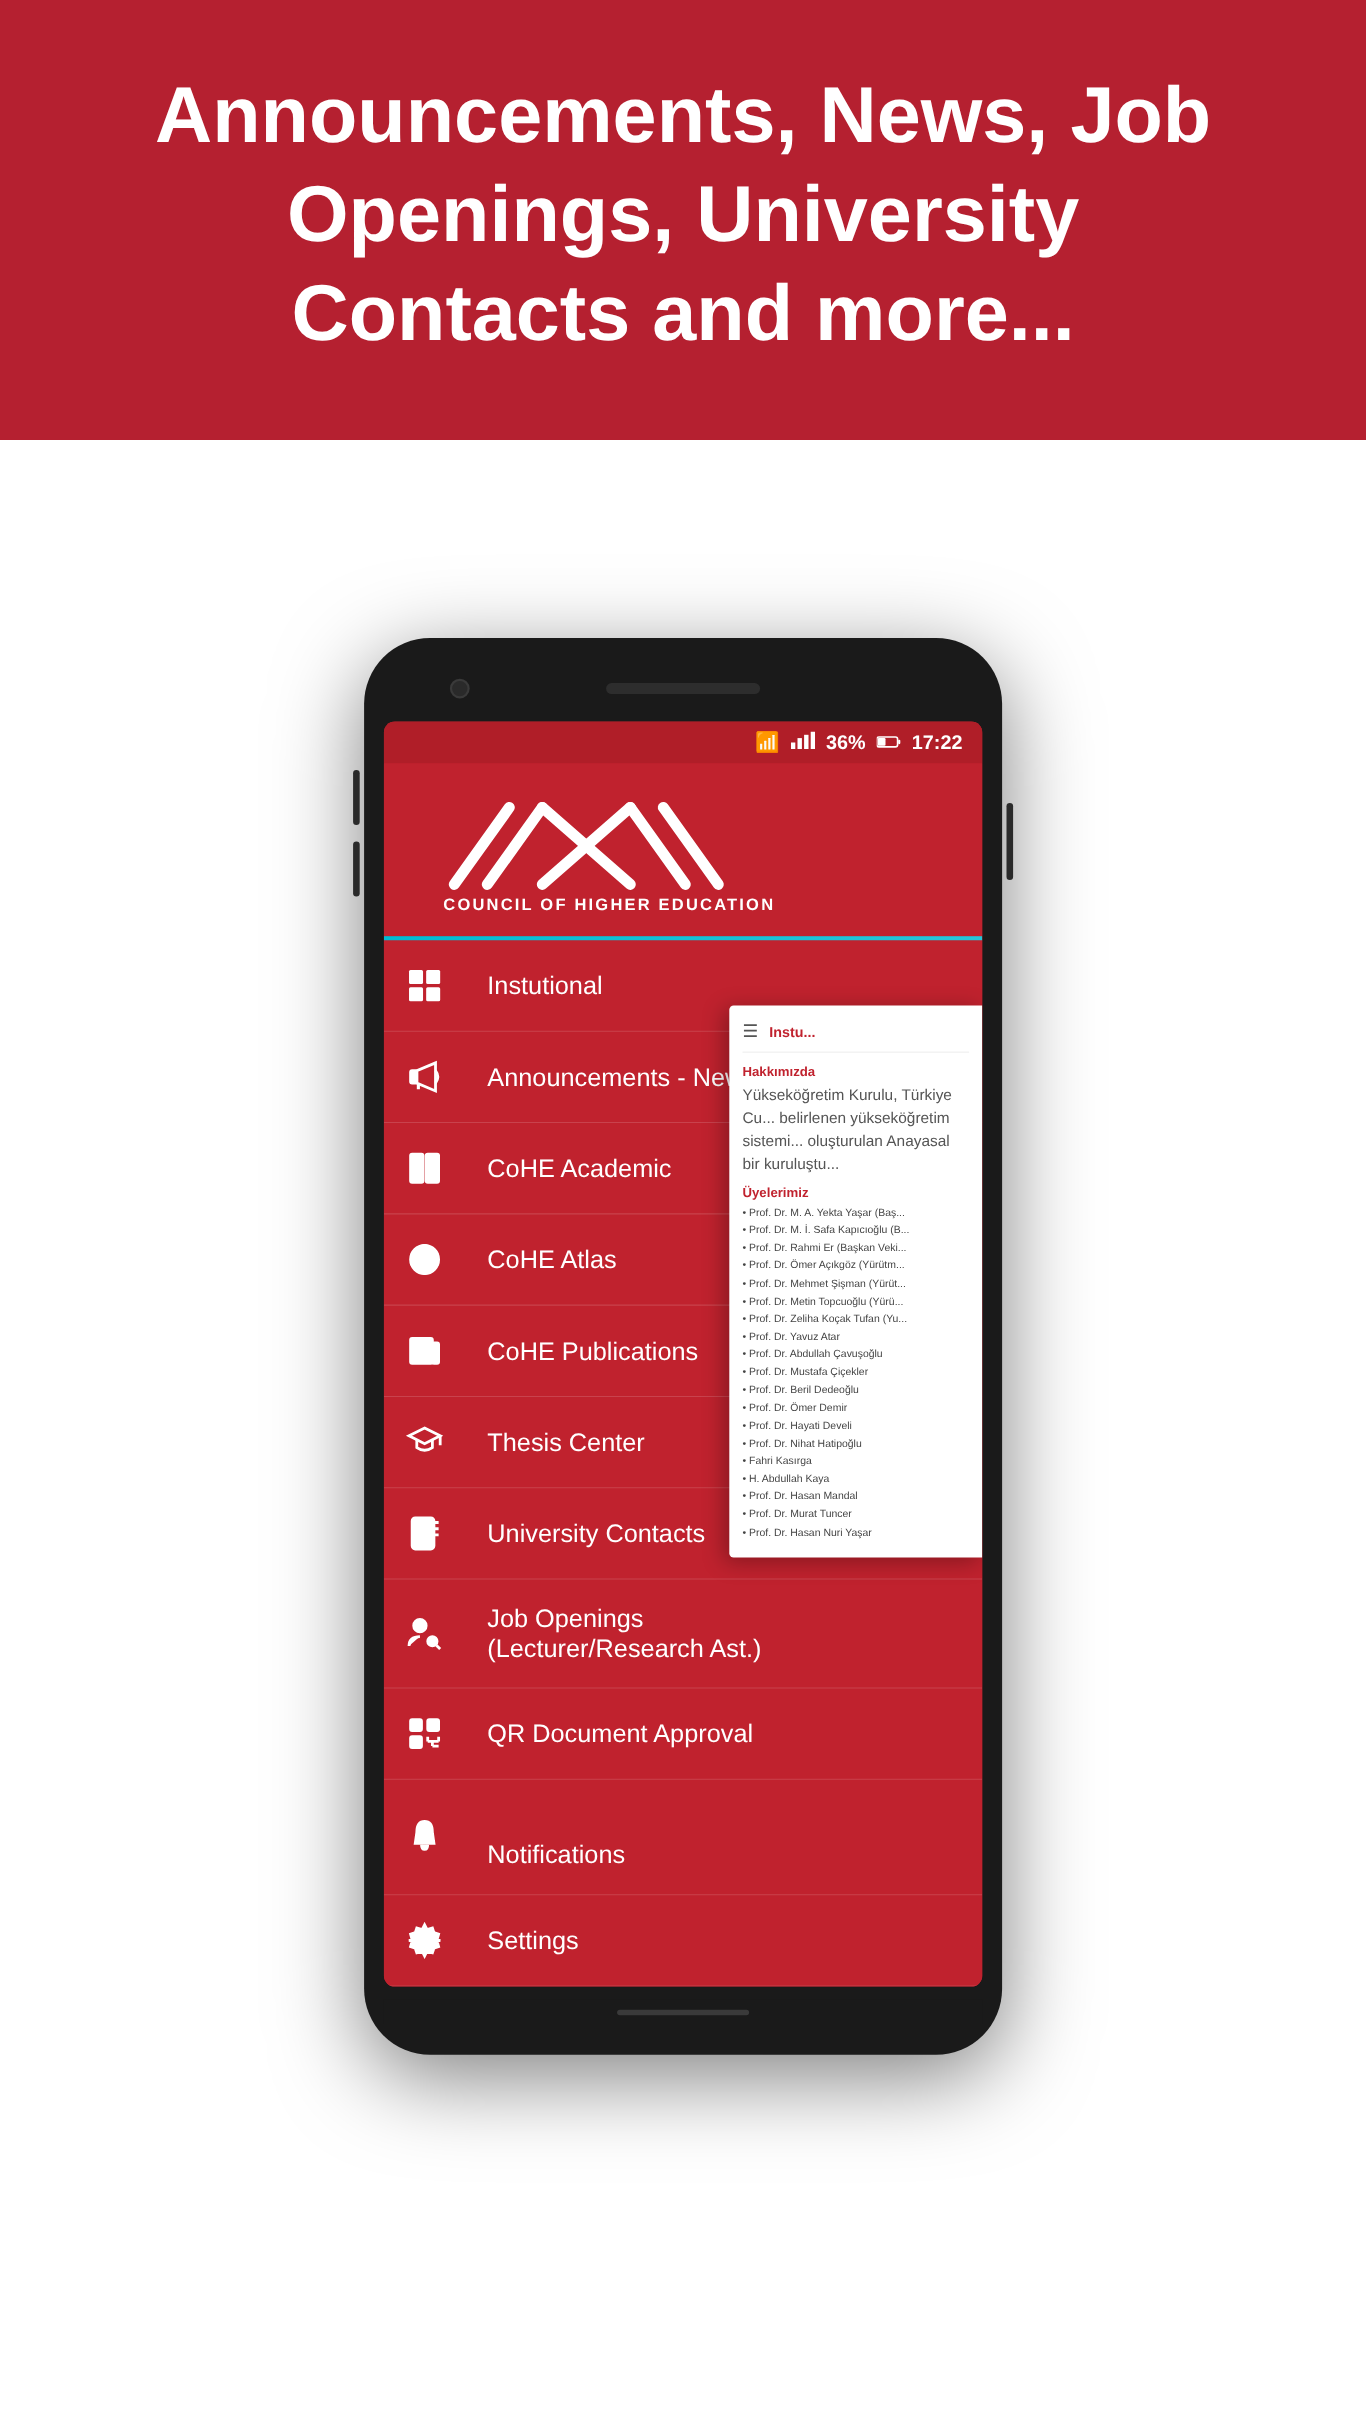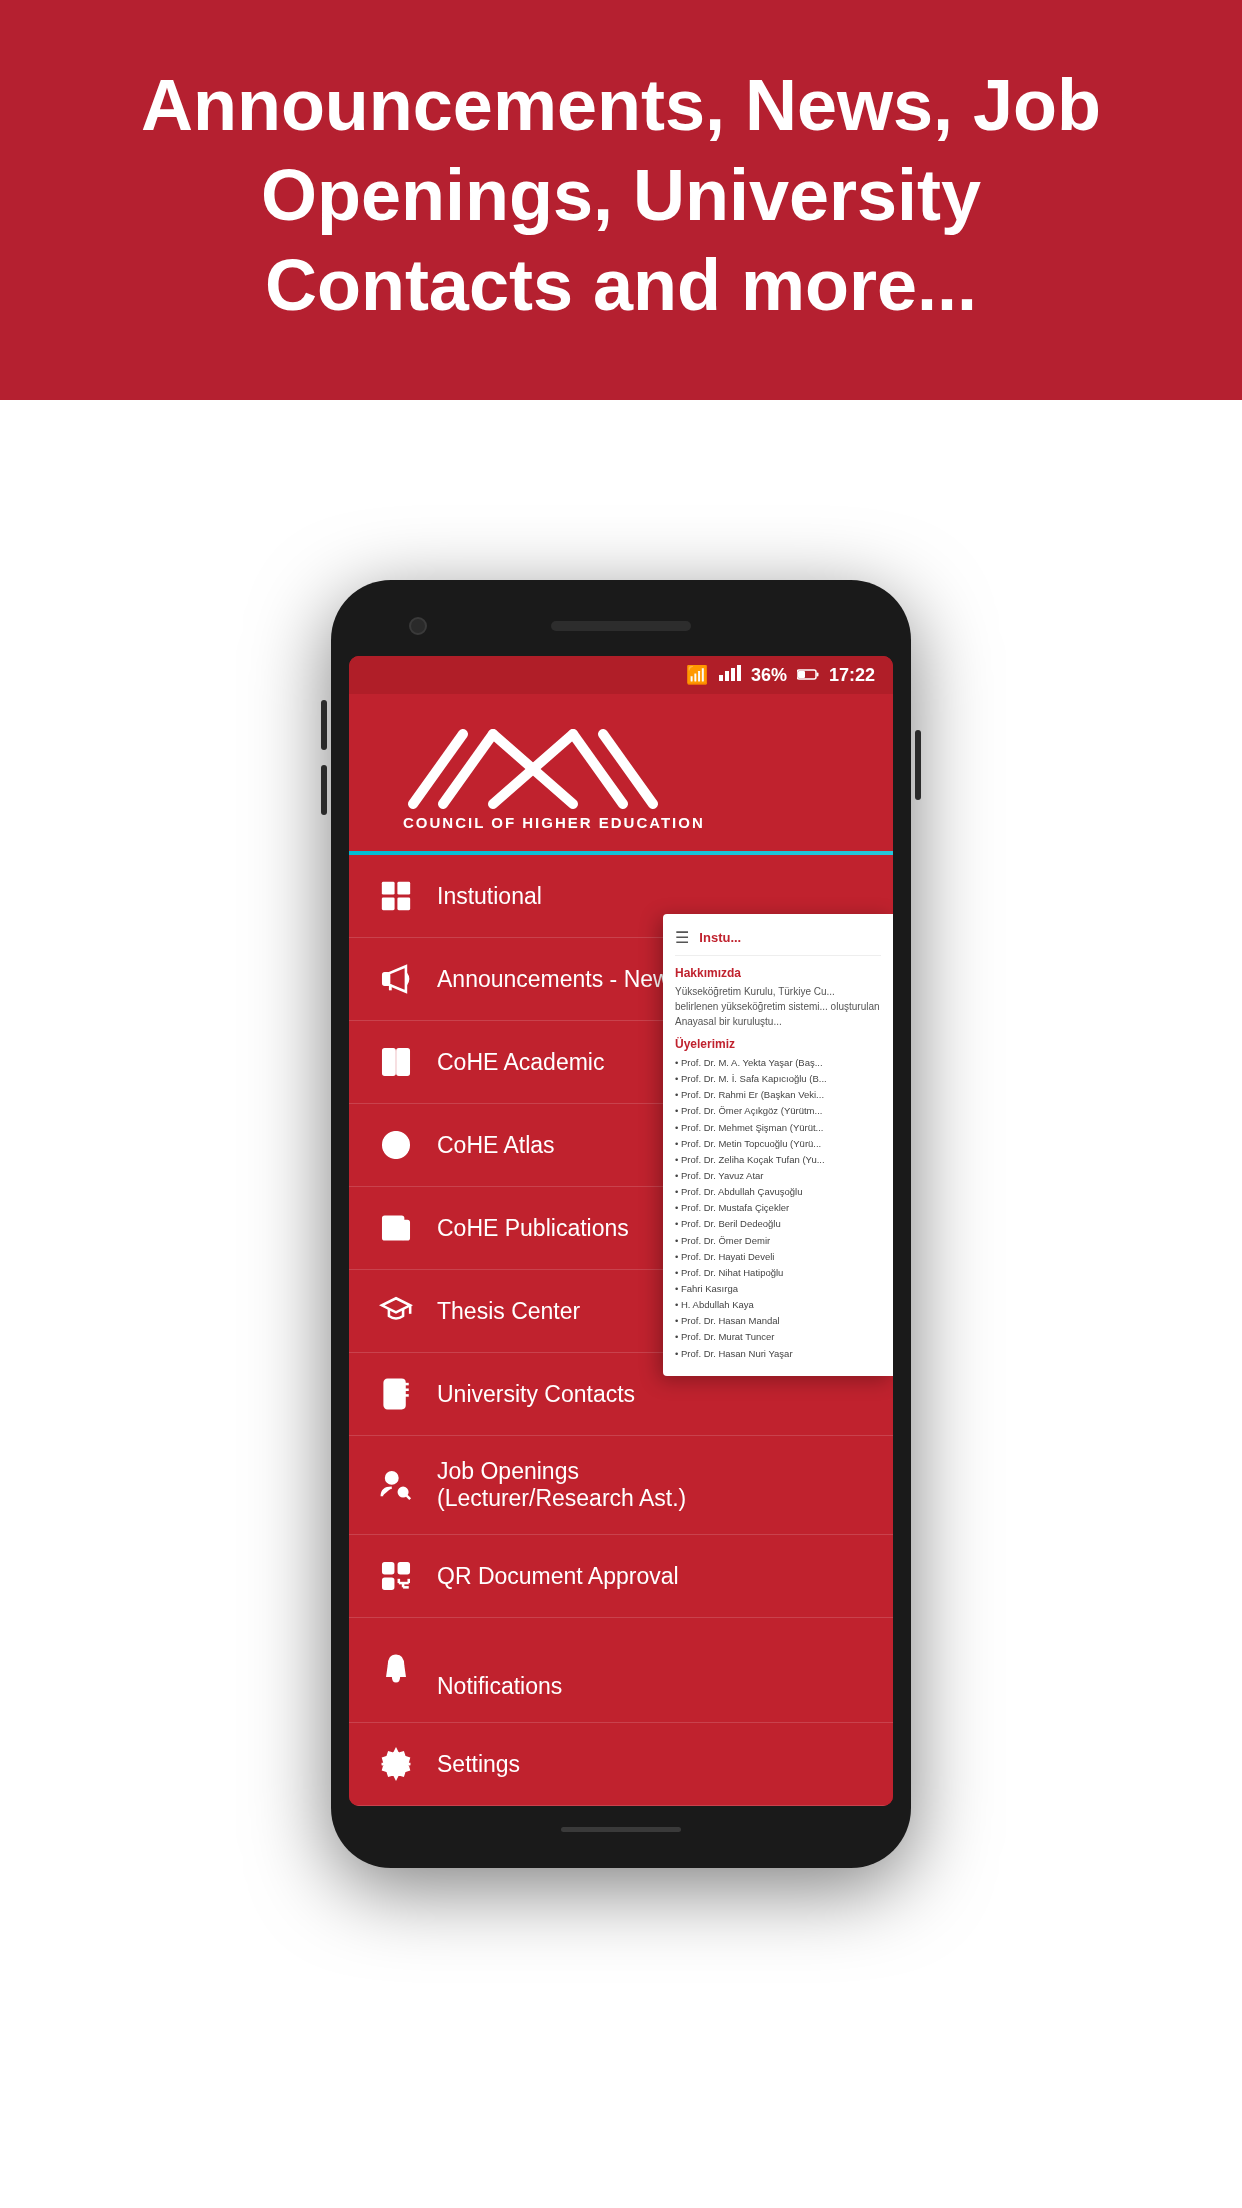--- a/index.html
+++ b/index.html
@@ -147,24 +147,24 @@
     }
 
     
     .menu-list {
       background: #c0222e;
       padding: 0;
     }
     .menu-item {
       display: flex;
       align-items: center;
-      padding: 22px 28px;
+      padding: 22px 18px;
       border-bottom: 1px solid rgba(255,255,255,0.15);
       cursor: pointer;
-      gap: 22px;
+      gap: 38px;
     }
     .menu-icon {
       width: 38px;
       height: 38px;
       flex-shrink: 0;
       display: flex;
       align-items: center;
       justify-content: center;
     }
     .menu-icon svg {
@@ -210,21 +210,21 @@
       font-size: 13px;
       font-weight: 700;
     }
     .overlay-section-title {
       color: #c0222e;
       font-weight: 700;
       font-size: 12px;
       margin: 8px 0 4px;
     }
     .overlay-body-text {
-      font-size: 10px;
+      font-size: 14px;
       color: #555;
       line-height: 1.5;
       margin-bottom: 4px;
     }
     .overlay-member {
       font-size: 9.5px;
       color: #444;
       line-height: 1.7;
     }
 

